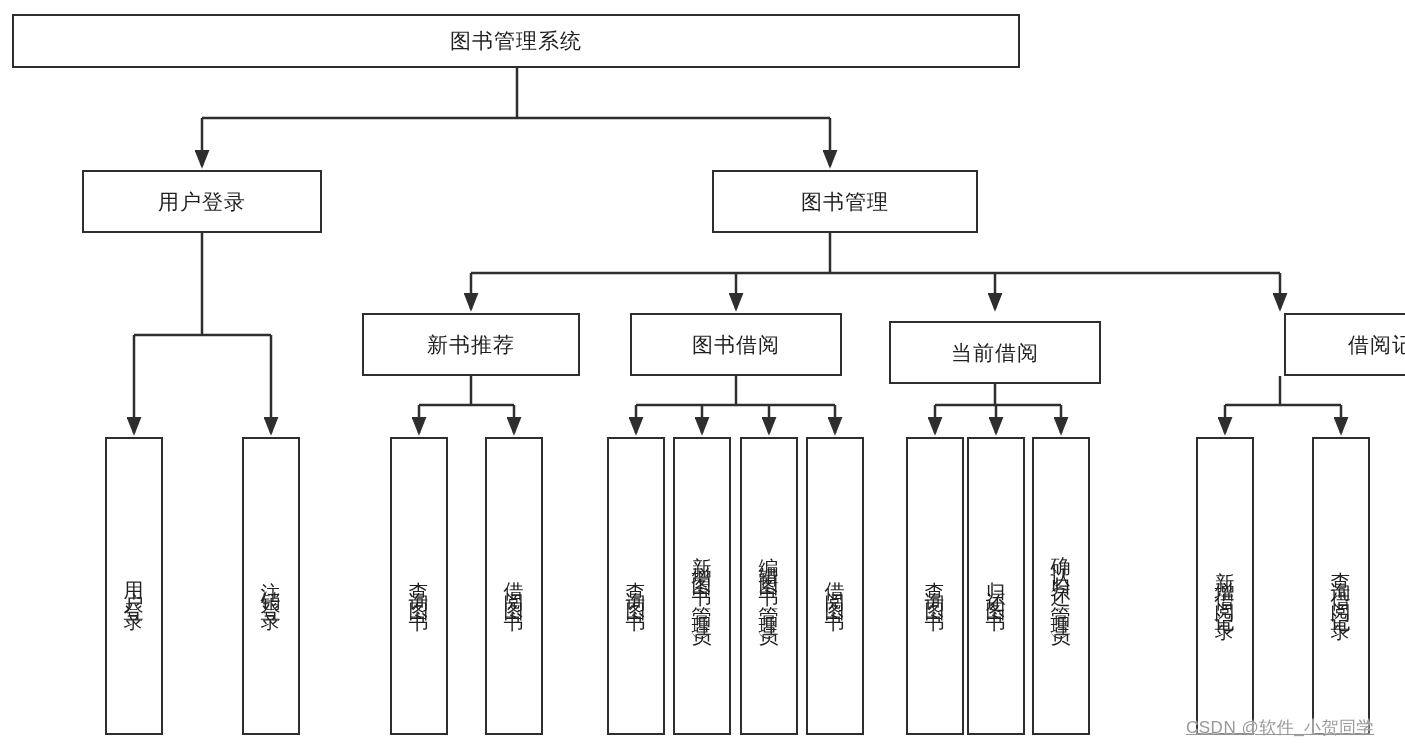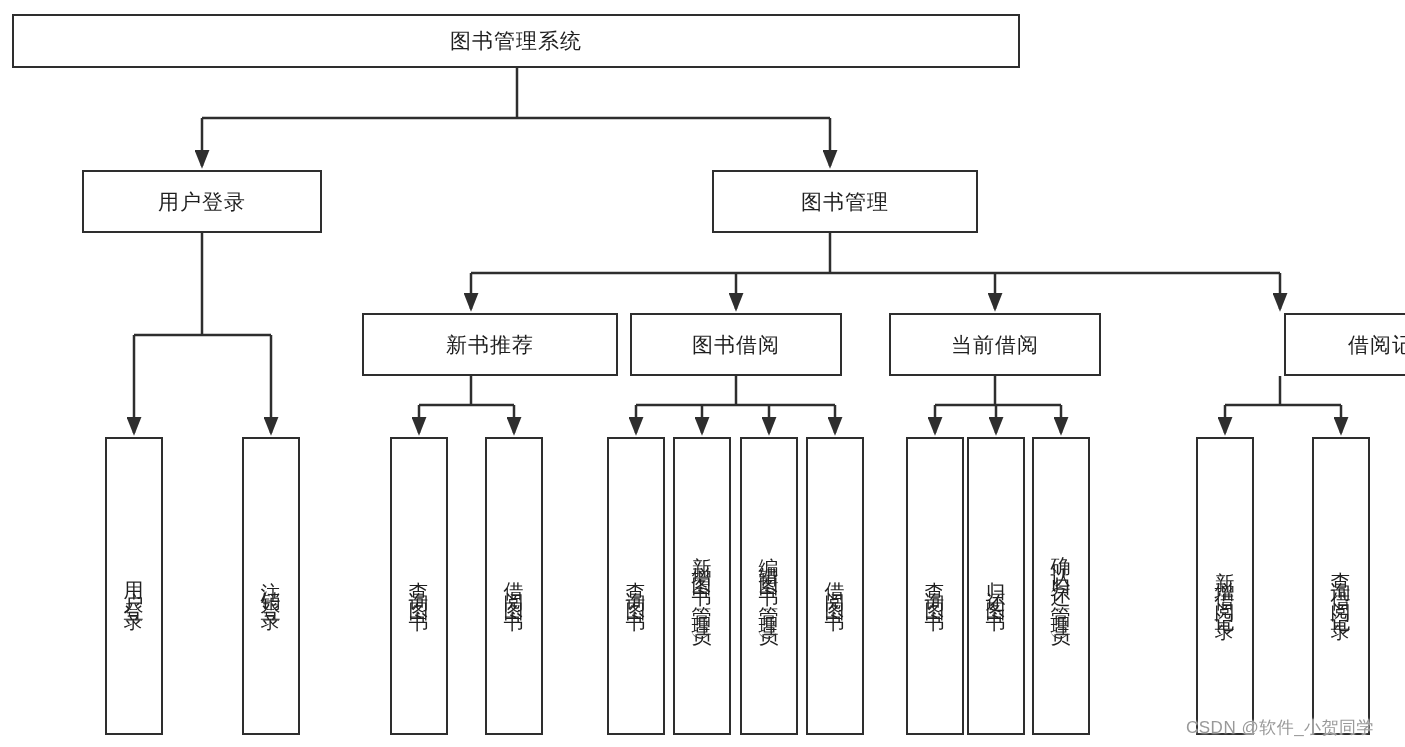--- a/index.html
+++ b/index.html
@@ -43,23 +43,23 @@
     text-orientation: mixed;
     letter-spacing: 10px;
     line-height: 1;
   }
   
   .n-root   { left: 12px;   top: 14px;  width: 1008px; height: 54px; }
   
   .n-login  { left: 82px;   top: 170px; width: 240px;  height: 63px; }
   .n-mgmt   { left: 712px;  top: 170px; width: 266px;  height: 63px; }
   
-  .n-rec    { left: 362px;  top: 313px; width: 256px;  height: 63px; }
+  .n-rec    { left: 362px;  top: 313px; width: 218px;  height: 63px; }
   .n-borrow { left: 630px;  top: 313px; width: 212px;  height: 63px; justify-content: center; }
-  .n-cur    { left: 889px;  top: 313px; width: 212px;  height: 63px; }
+  .n-cur    { left: 889px;  top: 321px; width: 212px;  height: 63px; }
   .n-recd   { left: 1240px; top: 313px; width: 216px;  height: 63px; margin-left: 44px; }
   
   .leaf { top: 437px; width: 58px; height: 298px; }
   .lf-1  { left: 105px;  }
   .lf-2  { left: 242px;  }
   .lf-3  { left: 390px;  }
   .lf-4  { left: 485px;  }
   .lf-5  { left: 607px;  }
   .lf-6  { left: 673px;  }
   .lf-7  { left: 740px;  }
@@ -72,20 +72,21 @@
   .watermark {
     position: absolute;
     left: 1186px;
     top: 716px;
     z-index: 3;
     font-size: 17px;
     letter-spacing: 0.5px;
     color: rgba(148, 148, 148, 0.95);
     text-shadow: 0 0 2px #ffffff, 0 0 3px #ffffff;
     white-space: nowrap;
+    text-decoration: underline;
   }
 </style>
 </head>
 <body>
 
 <div class="canvas">
 
   <svg class="connectors" width="1405" height="747" viewBox="0 0 1405 747">
     <defs>
       <marker id="arrow" viewBox="0 0 10 10" refX="8.6" refY="5" markerWidth="7.5" markerHeight="6" orient="auto" preserveAspectRatio="none">

